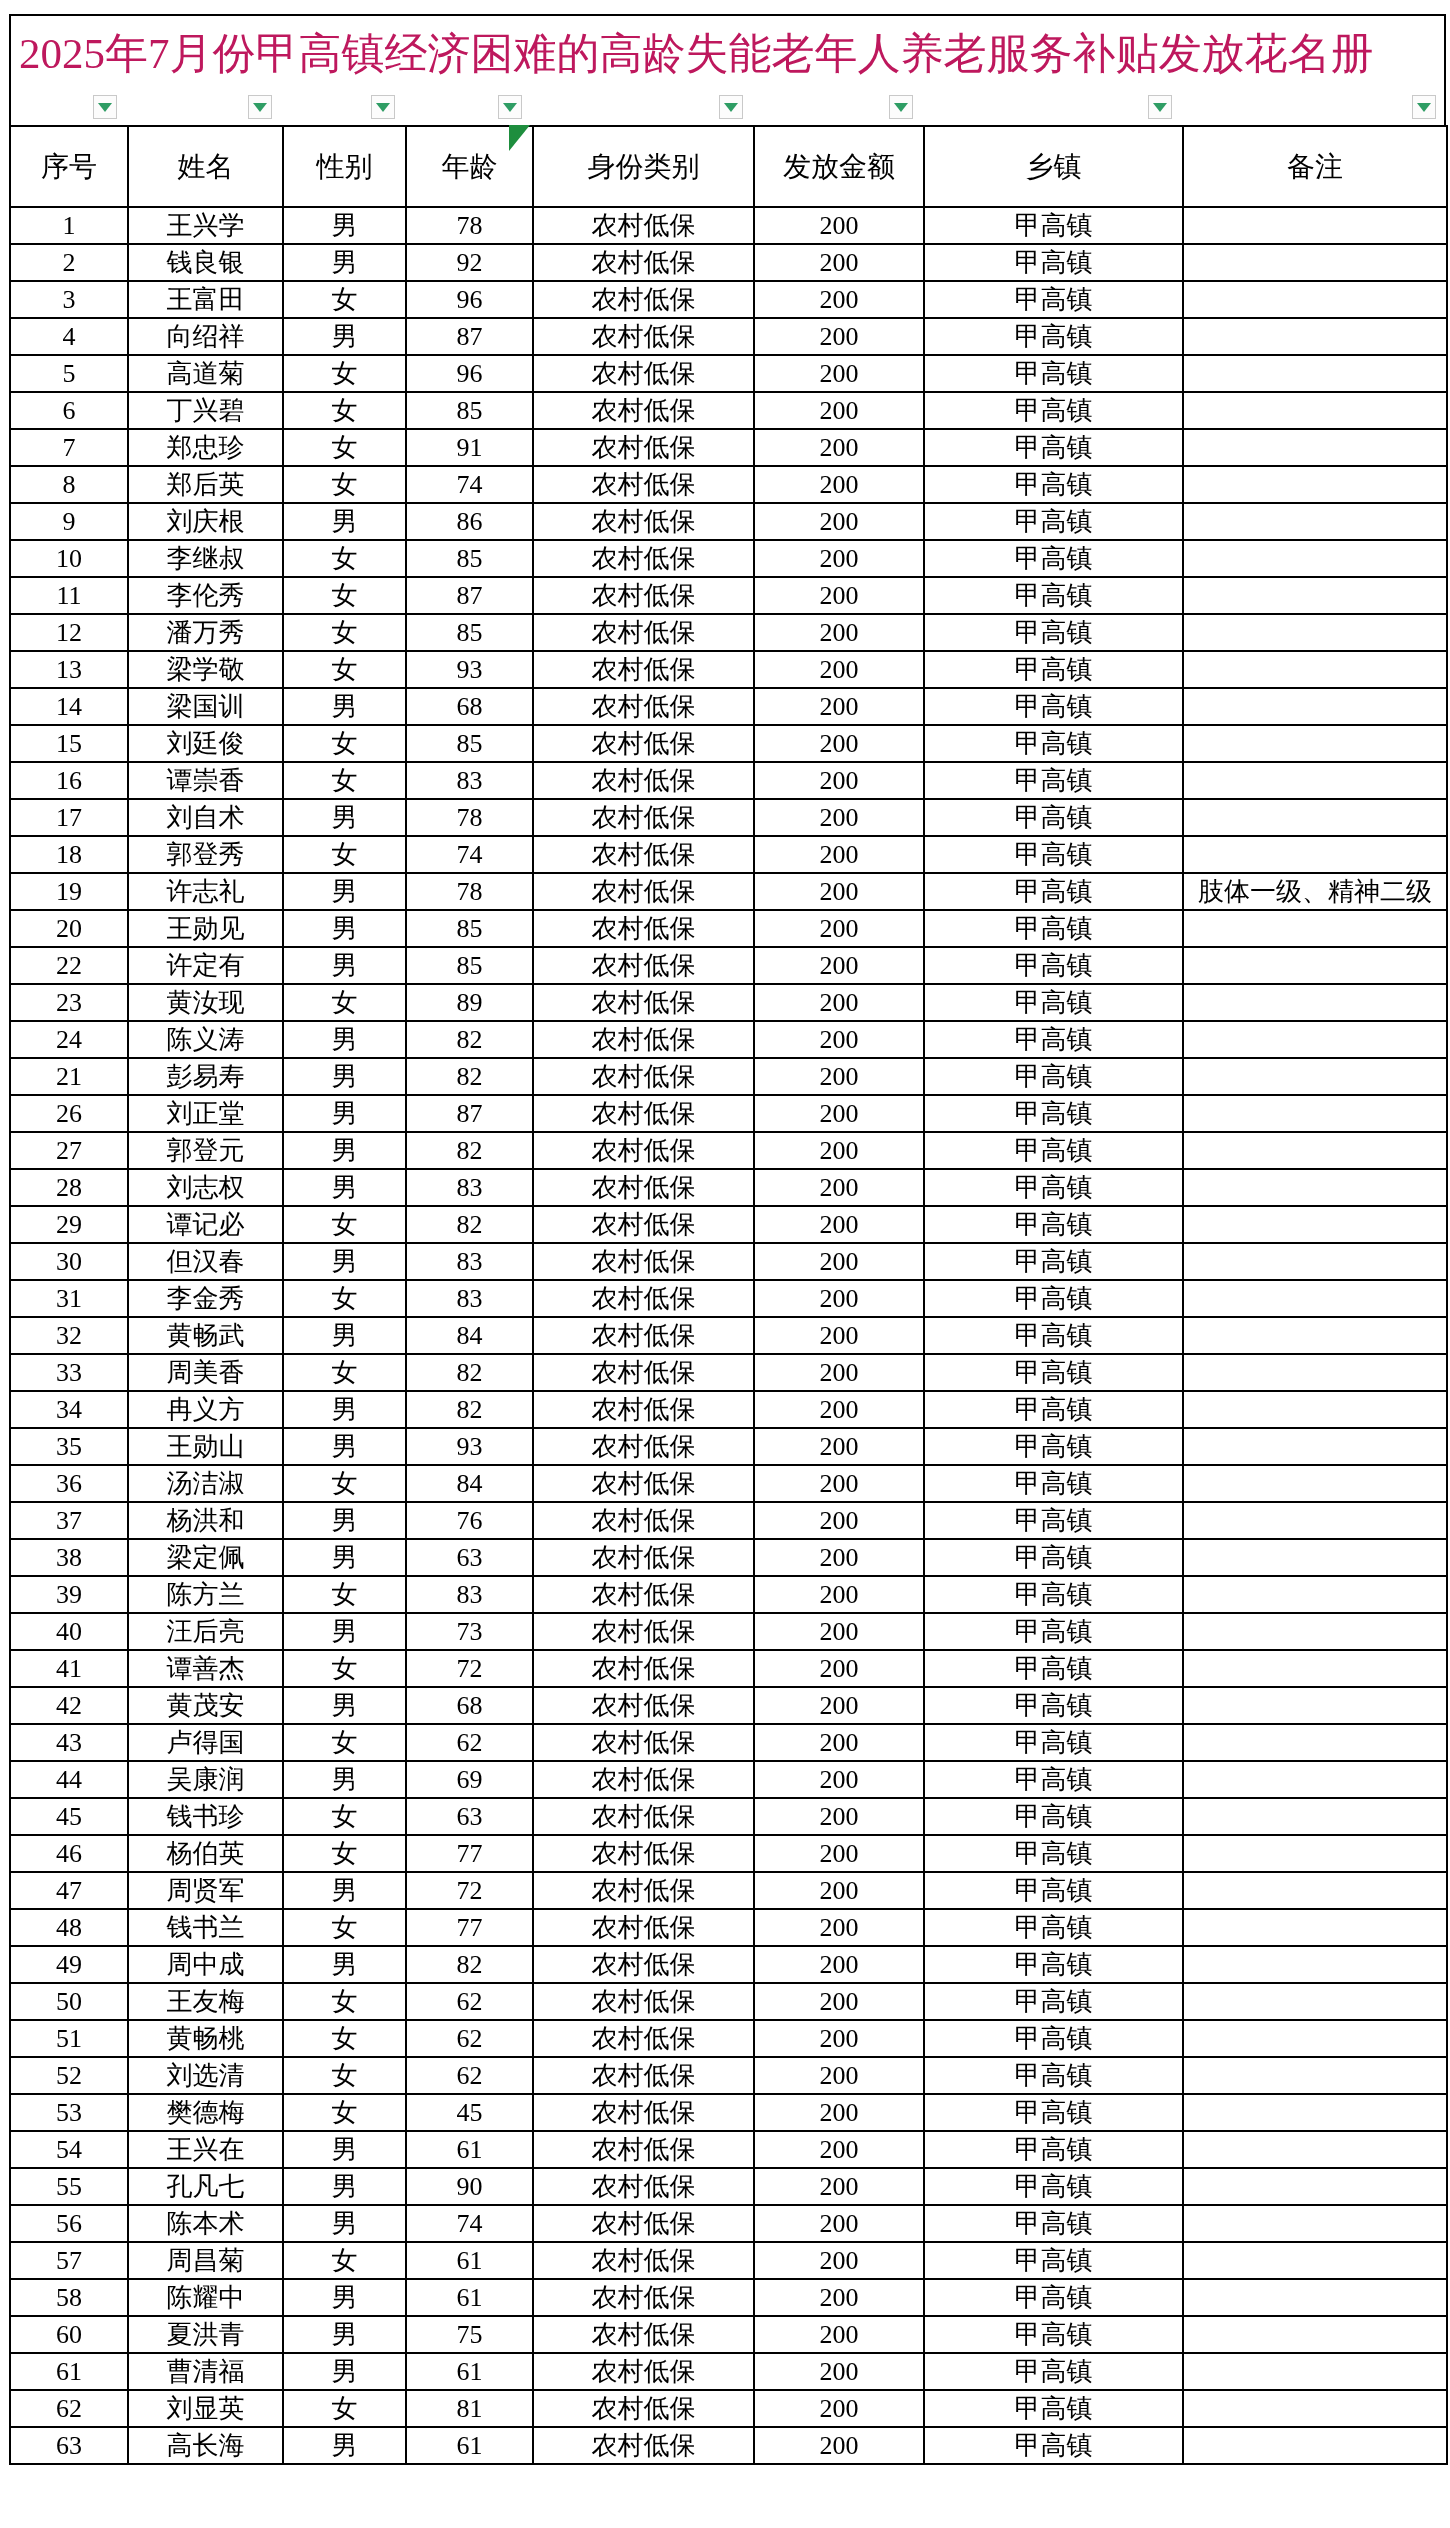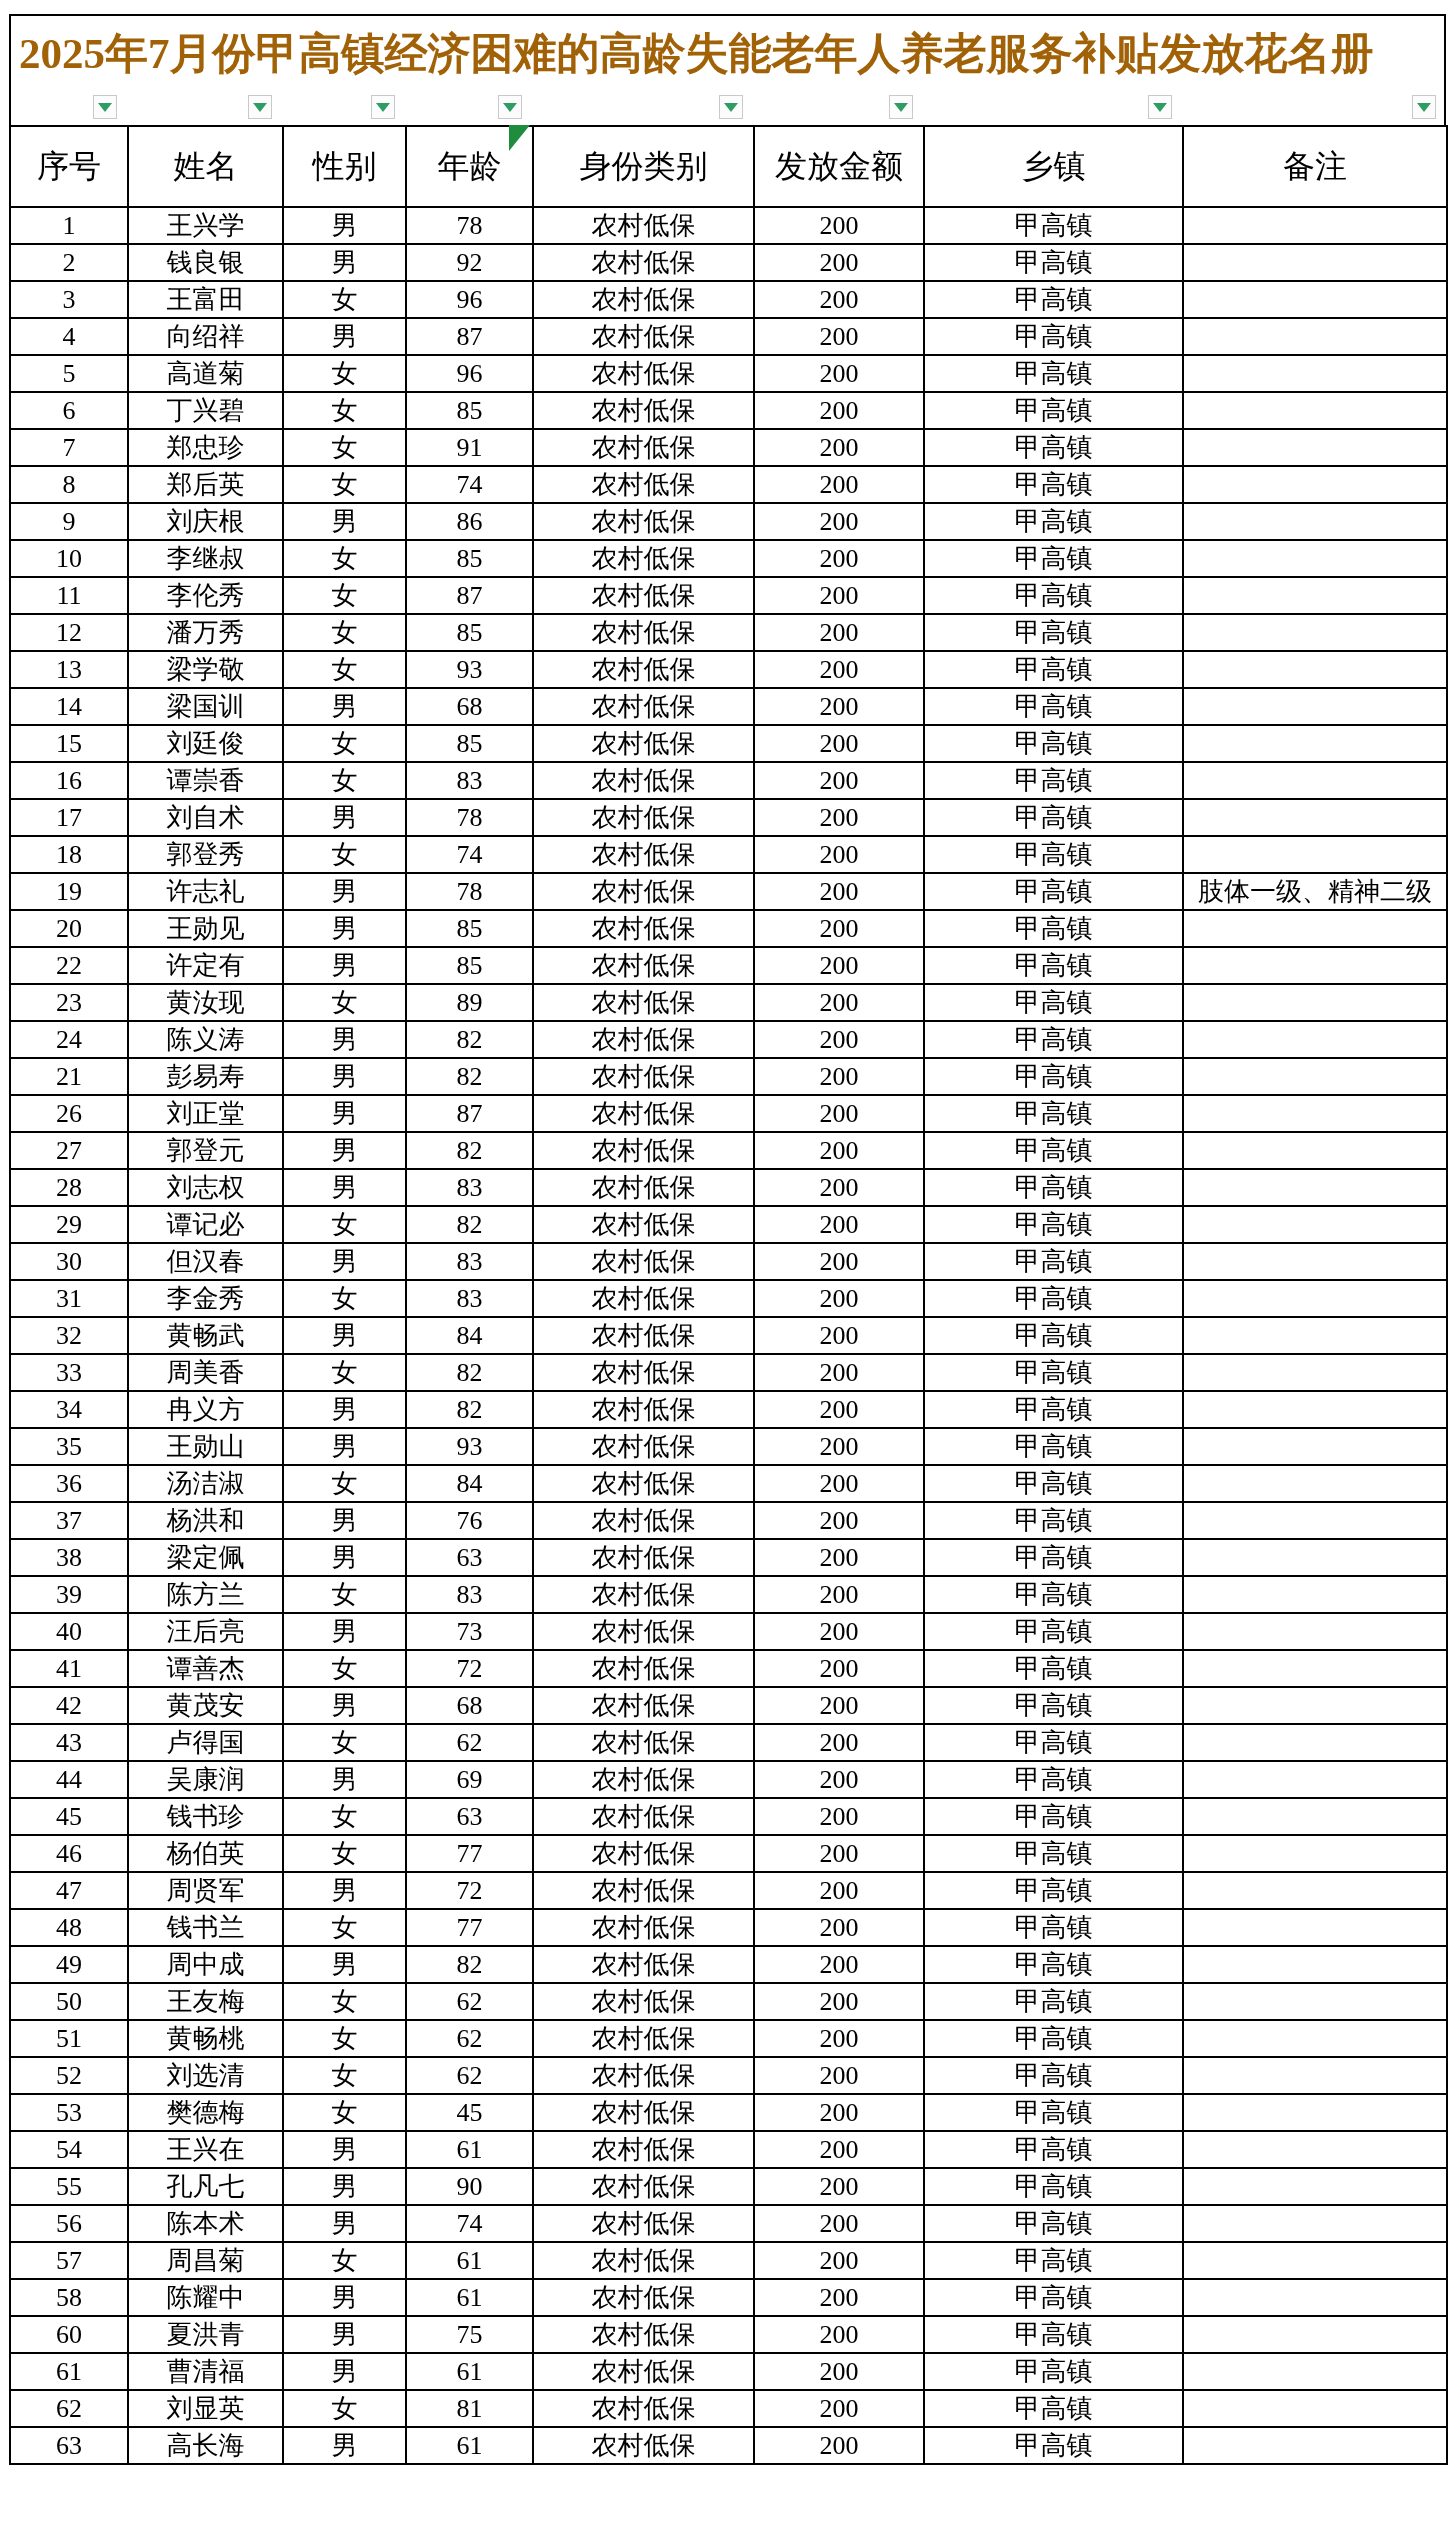--- a/index.html
+++ b/index.html
@@ -11,21 +11,21 @@
   }
   .sheet{position:absolute;left:9px;top:14px;width:1437px;}
 
   
   .title-cell{
     box-sizing:border-box;
     height:78px;width:1437px;
     border-top:2px solid #000;border-left:2px solid #000;border-right:2px solid #000;
     display:flex;align-items:center;
     padding-left:8px;
-    font-size:43px;font-weight:bold;color:#a16207;
+    font-size:43px;font-weight:normal;color:#be185d;
     white-space:nowrap;
     letter-spacing:0px;
   }
 
   
   .filter-band{
     box-sizing:border-box;
     position:relative;height:33px;width:1437px;
     border-left:2px solid #000;border-right:2px solid #000;
     background:#fff;
@@ -69,21 +69,21 @@
   table.grid col:nth-child(8){width:264px;}
   table.grid th, table.grid td{
     border:2px solid #000;
     text-align:center;vertical-align:middle;
     padding:0;overflow:hidden;white-space:nowrap;
     color:#000;
   }
   table.grid th{
     height:79px;
     font-family:"Liberation Sans","DejaVu Sans",sans-serif;
-    font-size:32px;font-weight:normal;
+    font-size:28px;font-weight:normal;
     position:relative;
   }
   table.grid td{
     height:33.66px;
     font-size:26px;
   }
   
   .wedge{
     position:absolute;
     left:509px;top:125px;

